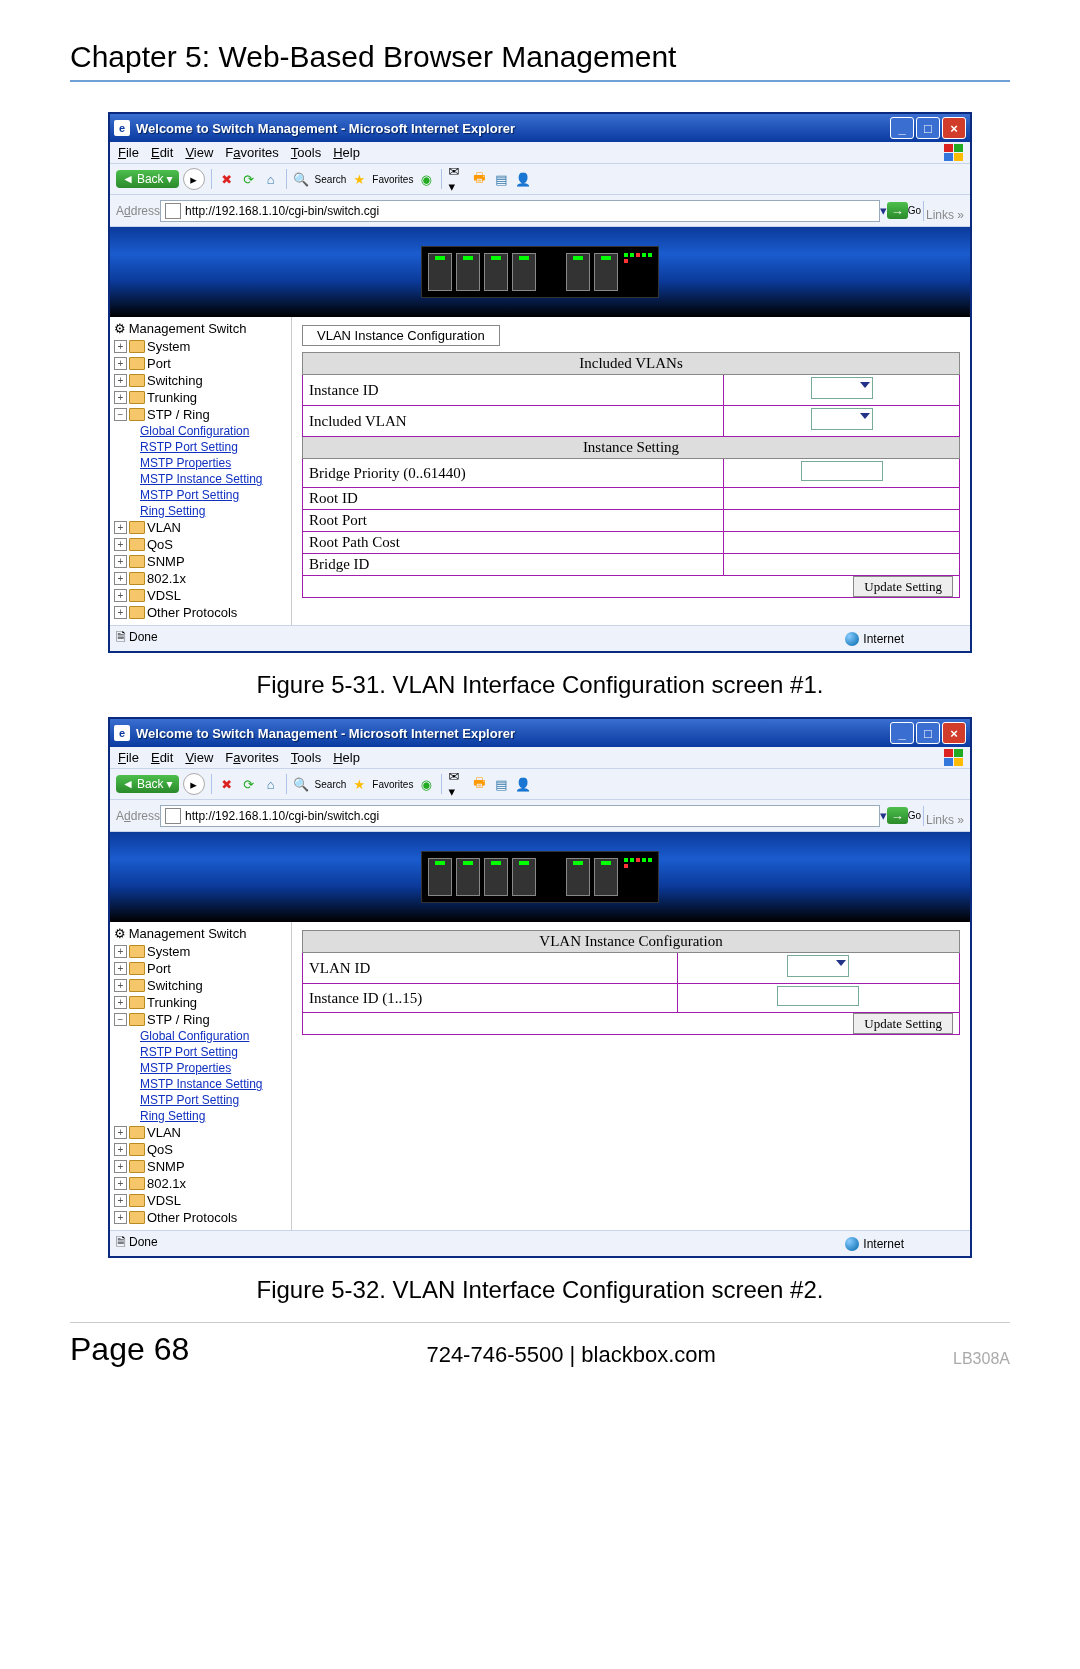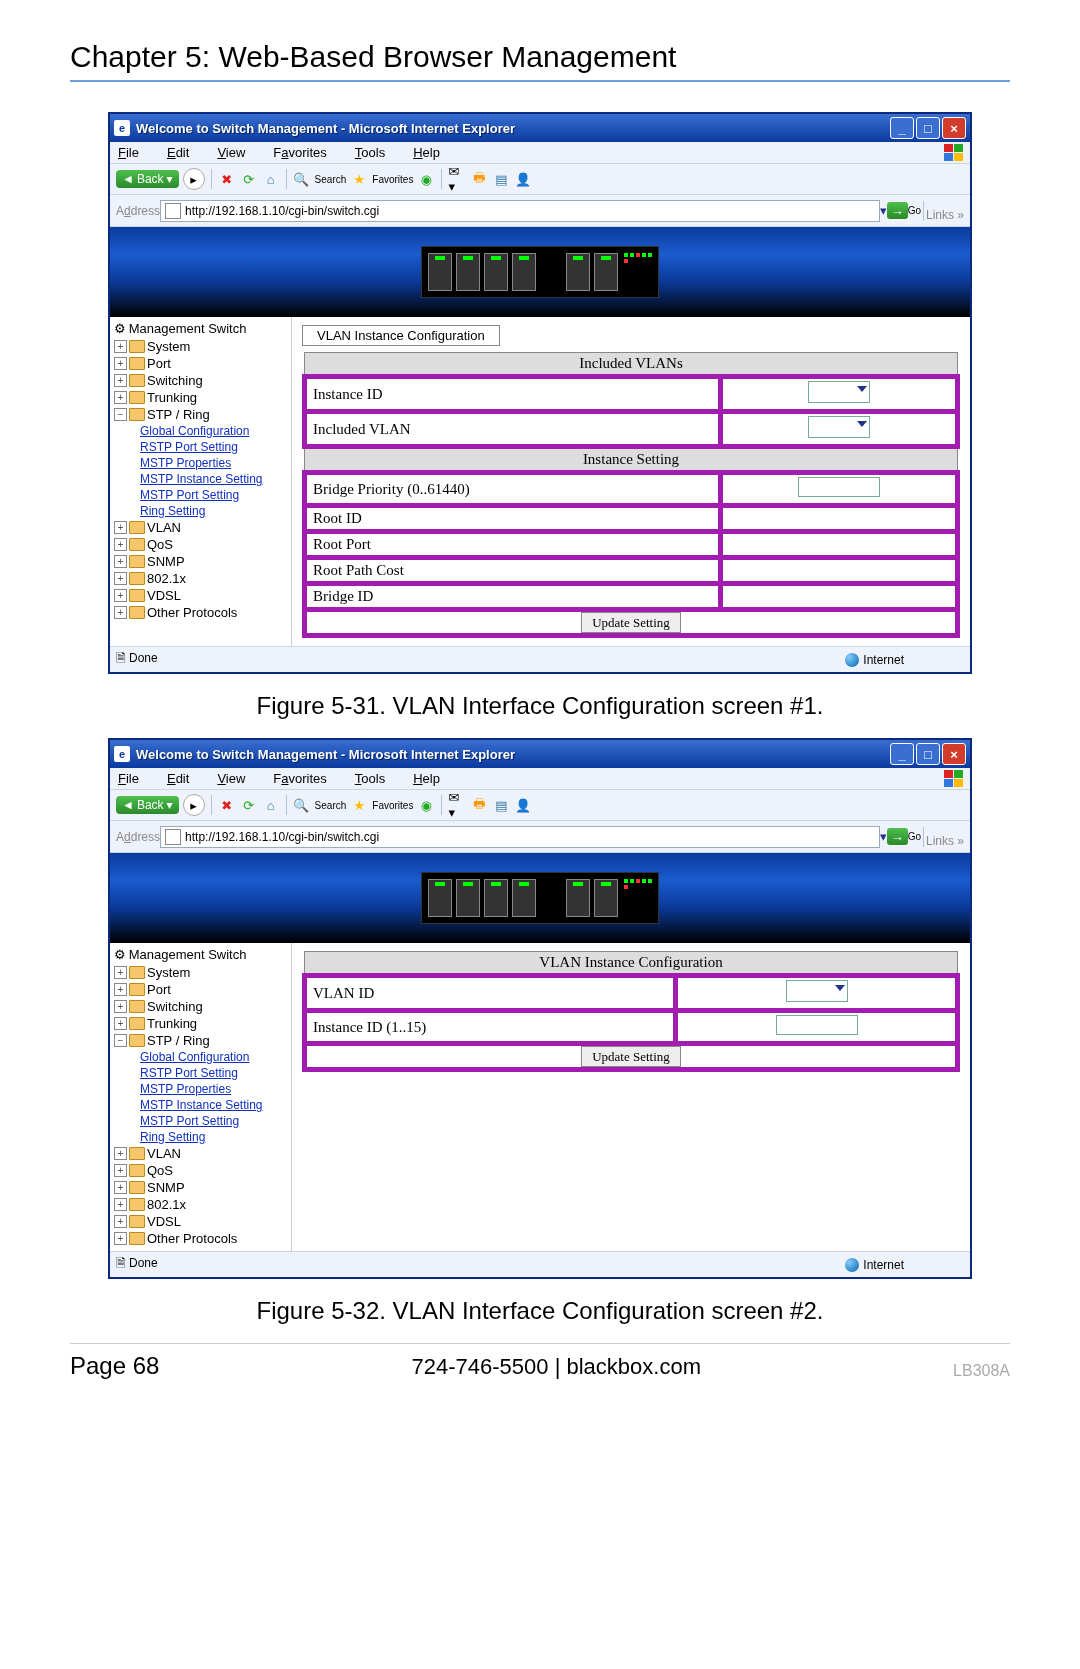--- a/index.html
+++ b/index.html
@@ -1,32 +1,32 @@
 <!DOCTYPE html>
 <html><head>
 <meta charset="utf-8">
 <style>
   body { margin:0; background:#fff; font-family:Arial, Helvetica, sans-serif; }
   .page { width:1080px; margin:0 auto; padding:40px 70px 30px 70px; box-sizing:border-box; }
   .chapter-title { font-size:30px; color:#000; margin-bottom:6px; }
   .hr { height:2px; background:#6fa0d8; margin-bottom:30px; }
   .figure-caption { font-size:24px; text-align:center; margin:18px 0; }
   .footer-row { display:flex; align-items:flex-end; justify-content:space-between; border-top:1px solid #ccc; padding-top:8px; margin-top:4px; }
-  .page-num { font-size:24px; }
+  .page-num { font-size:32px; }
   .footer-center { font-size:22px; color:#000; }
   .footer-right { font-size:16px; color:#aaa; }
   
   .ie-window { border:2px solid #0a2a80; margin:0 auto 0 auto; width:860px; background:#fff; font-size:13px; }
   .titlebar { background:linear-gradient(#3a6ed0,#0a3aa0); color:#fff; display:flex; align-items:center; padding:3px 4px; }
   .titlebar .ie-icon { width:16px; height:16px; background:#fff; border-radius:2px; margin-right:6px; display:flex; align-items:center; justify-content:center; color:#0a3aa0; font-weight:bold; font-size:11px; }
   .titlebar-text { flex:1; font-weight:bold; text-shadow:1px 1px 1px #00205a; }
   .winbtns { display:flex; gap:2px; }
   .winbtn { width:22px; height:20px; border:1px solid #fff; border-radius:3px; display:flex; align-items:center; justify-content:center; font-weight:bold; color:#fff; background:#3a6ed0; }
   .winbtn.close { background:#d23c2a; }
-  .menubar { background:#eef3fb; padding:3px 8px; display:flex; gap:28px; color:#000; position:relative; }
+  .menubar { background:#eef3fb; padding:3px 8px; display:flex; gap:12px; color:#000; position:relative; }
   .menubar span u { text-decoration:underline; }
   .flag { position:absolute; right:6px; top:2px; width:20px; height:18px; }
   .toolbar { background:#eef3fb; padding:4px 6px; display:flex; align-items:center; gap:4px; border-top:1px solid #c8d4ea; border-bottom:1px solid #c8d4ea; flex-wrap:wrap; }
   .tbtn { background:linear-gradient(#4cbf4c,#2a8a2a); color:#fff; border-radius:4px; padding:2px 6px; display:flex; align-items:center; gap:3px; font-size:12px; }
   .circ { width:20px; height:20px; border-radius:50%; border:1px solid #aaa; display:flex; align-items:center; justify-content:center; background:#fff; }
   .sep { width:1px; height:20px; background:#aec3e6; margin:0 2px; }
   .ticon { width:18px; height:18px; display:flex; align-items:center; justify-content:center; }
   .red{color:#d22;} .green{color:#2a2;} .blue{color:#37a;} .orange{color:#f90;} .star{color:#fb0;}
   .tlabel{font-size:10px;color:#000;}
   .addrbar { background:#eef3fb; padding:4px 6px; display:flex; align-items:center; border-bottom:1px solid #c8d4ea; }
@@ -48,26 +48,26 @@
   .tree-root { color:#000; margin-bottom:2px; display:flex; align-items:center; gap:3px; }
   .node { display:flex; align-items:center; gap:2px; padding:1px 0; }
   .exp { width:11px; height:11px; border:1px solid #888; display:flex; align-items:center; justify-content:center; font-size:10px; line-height:1; color:#555; }
   .folder { width:14px; height:11px; background:#f6c76a; border:1px solid #b88a20; border-radius:1px; }
   .sub { margin-left:26px; }
   .sub a { color:#1030c0; text-decoration:underline; font-size:12px; display:block; padding:1px 0; }
   .panel { flex:1; padding:8px 10px; }
   .tabbtn { background:#fff; border:1px solid #888; padding:2px 14px; font-size:13px; display:inline-block; margin-bottom:6px; }
   table.form { width:100%; border-collapse:collapse; font-family:"Times New Roman",serif; font-size:15px; }
   table.form th { background:#ddd; border:1px solid #888; font-weight:normal; text-align:center; padding:2px; }
-  table.form td { border:5px solid #a21caf; padding:2px 6px; }
+  table.form td { border:1px solid #a21caf; padding:2px 6px; }
   table.form td.v { text-align:center; }
   .sel { width:60px; height:20px; border:1px solid #7a9; background:#fff; display:inline-block; position:relative; }
   .sel::after{content:"";position:absolute;right:2px;top:4px;border-left:5px solid transparent;border-right:5px solid transparent;border-top:6px solid #238;}
   .txt { width:80px; height:18px; border:1px solid #7a9; display:inline-block; background:#fff; }
-  .upd-row td { text-align:center; border:1px solid #888; padding:4px;margin-left:32px; }
+  .upd-row td { text-align:right; border:1px solid #888; padding:4px;margin-left:32px; }
   .upd-btn { background:#eee; border:1px solid #888; padding:2px 10px; font-size:13px; }
   .status { background:#eef3fb; border-top:1px solid #c8d4ea; padding:2px 6px; display:flex; align-items:center; justify-content:space-between; font-size:12px; }
   .status .zone { display:flex; align-items:center; gap:4px; margin-right:60px; }
   .globe { width:14px; height:14px; border-radius:50%; background:radial-gradient(circle at 30% 30%,#8cf,#06a); }
 </style>
 </head>
 <body>
 
 <div class="page">
   <div class="chapter-title">Chapter 5: Web-Based Browser Management</div>

